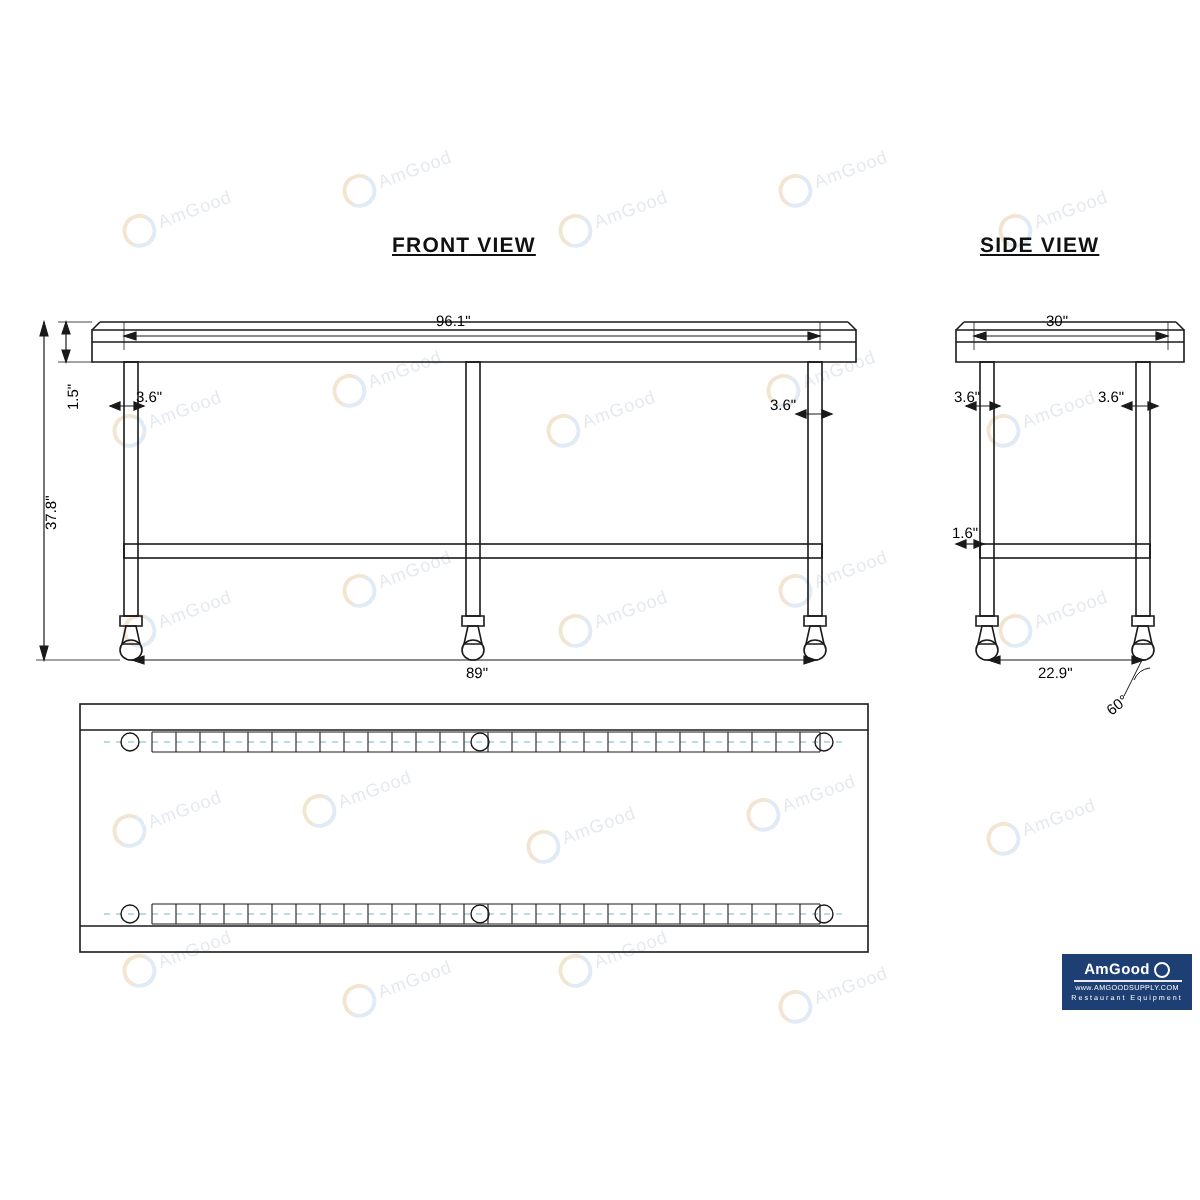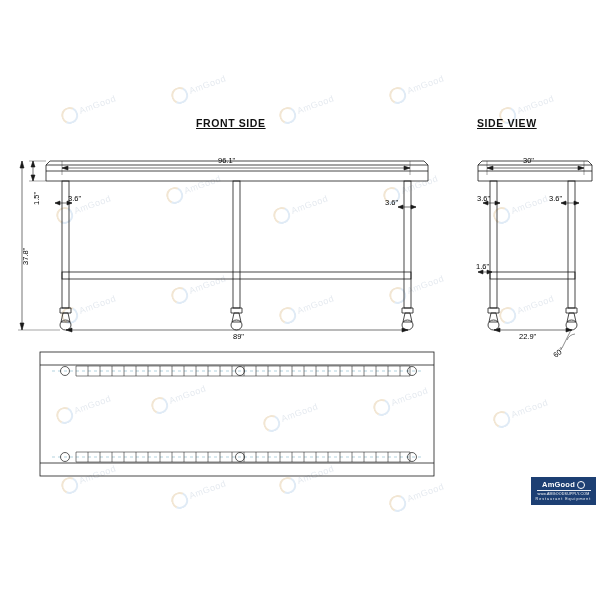--- a/index.html
+++ b/index.html
@@ -48,21 +48,21 @@
   .view-title {
     position: absolute;
     font-size: 10.5px;
     font-weight: bold;
     color: #111;
     letter-spacing: 0.6px;
     text-decoration: underline;
     white-space: nowrap;
   }
   #front-title { left: 196px; top: 117px; }
-  #side-title  { left: 477px; top: 117px; }
+  #side-title  { left: 490px; top: 117px; }
 
   .dim-label {
     position: absolute;
     font-size: 7.5px;
     color: #000;
     white-space: nowrap;
     font-family: "Liberation Sans", sans-serif;
   }
   .dim-label.vert {
     transform: rotate(-90deg);
@@ -355,21 +355,21 @@
     <g stroke="#1a1a1a" stroke-width="0.7" fill="none">
       <circle cx="65" cy="371" r="4.5"></circle>
       <circle cx="240" cy="371" r="4.5"></circle>
       <circle cx="412" cy="371" r="4.5"></circle>
       <circle cx="65" cy="457" r="4.5"></circle>
       <circle cx="240" cy="457" r="4.5"></circle>
       <circle cx="412" cy="457" r="4.5"></circle>
     </g>
   </svg>
 
-  <div class="view-title" id="front-title">FRONT SIDE</div>
+  <div class="view-title" id="front-title">FRONT VIEW</div>
   <div class="view-title" id="side-title">SIDE VIEW</div>
 
   <div class="dim-label" style="left:218px; top:156px;">96.1"</div>
   <div class="dim-label vert" style="left:32px; top:205px;">1.5"</div>
   <div class="dim-label vert" style="left:21px; top:265px;">37.8"</div>
   <div class="dim-label" style="left:68px; top:194px;">3.6"</div>
   <div class="dim-label" style="left:385px; top:198px;">3.6"</div>
   <div class="dim-label" style="left:233px; top:332px;">89"</div>
 
   <div class="dim-label" style="left:523px; top:156px;">30"</div>

